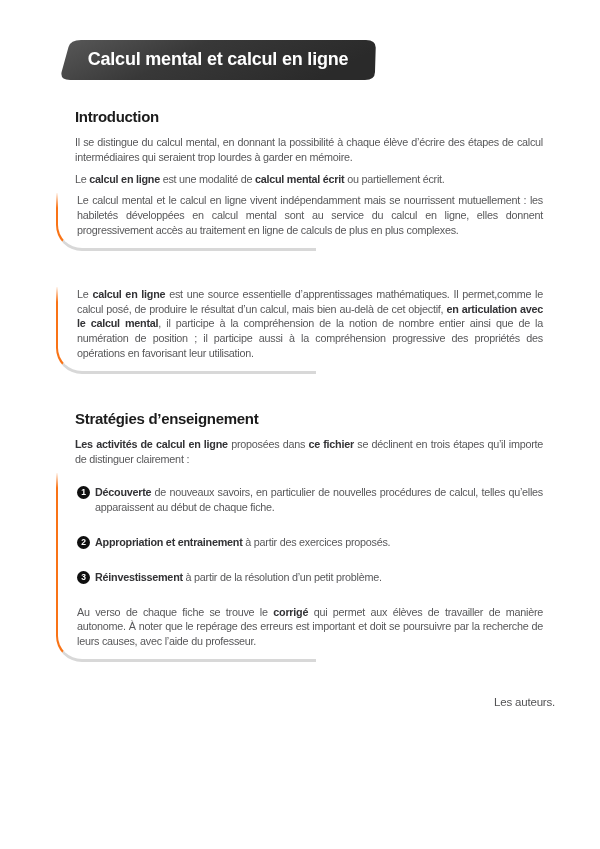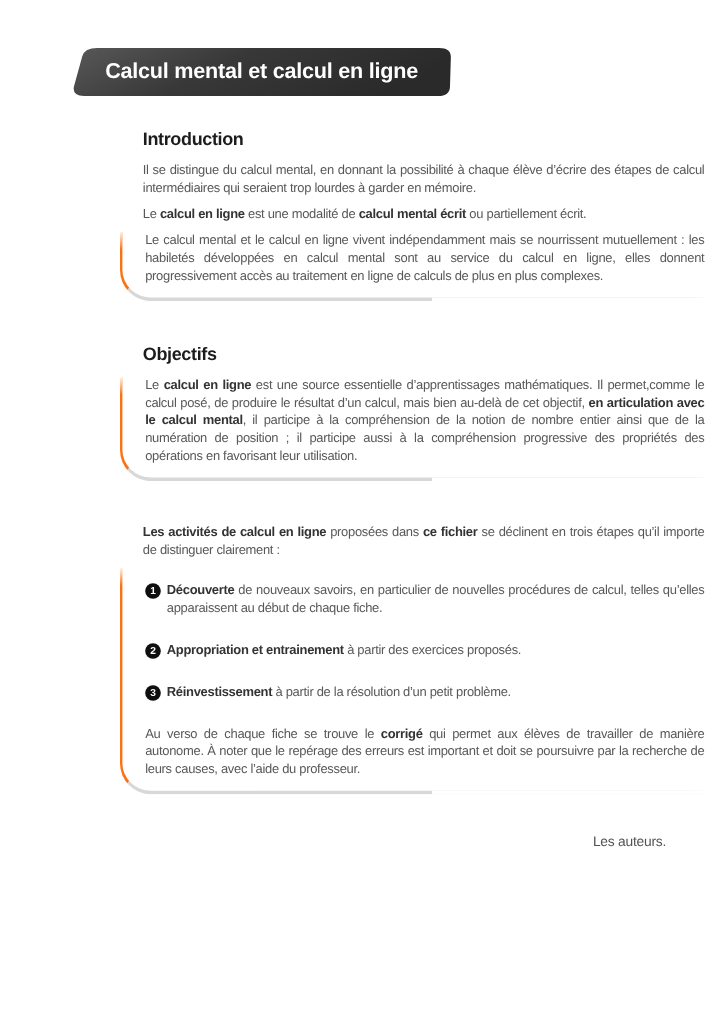--- a/index.html
+++ b/index.html
@@ -16,21 +16,21 @@
   .banner { position:absolute; left:60px; top:40px; width:316px; height:40px; }
   .banner svg { position:absolute; left:0; top:0; }
   .banner-title {
     position:absolute; inset:0;
     display:flex; align-items:center; justify-content:center;
     color:#ffffff; font-weight:bold; font-size:18px; letter-spacing:-0.2px;
     padding-bottom:1px;
   }
 
   
-  .content { position:absolute; left:75px; top:108px; width:468px;margin-left:44px; }
+  .content { position:absolute; left:75px; top:108px; width:468px; }
   h2 {
     margin:0 0 9px 0; font-size:15px; line-height:18px;
     color:#1c1c1c; letter-spacing:-0.3px; font-weight:bold;
   }
   .para-group p, .bracket-box p, .item-text {
     margin:0 0 7px 0; font-size:10.8px; line-height:14.8px;
     color:#58585a; text-align:justify; letter-spacing:-0.25px;
   }
   .bracket-box p:last-child { margin-bottom:0; }
   span.b { font-weight:bold; color:#333336; }
@@ -112,29 +112,29 @@
           <p><span>Le </span><span class="b">calcul en ligne</span><span> est une modalité de </span><span class="b">calcul mental écrit</span><span> ou partiellement écrit.</span></p>
         </div>
       <div class="bracket-box">
         <div class="para-group">
             <p><span>Le calcul mental et le calcul en ligne vivent indépendamment mais se nourrissent mutuellement : les habiletés développées en calcul mental sont au service du calcul en ligne, elles donnent progressivement accès au traitement en ligne de calculs de plus en plus complexes.</span></p>
           </div>
       </div>
     </section>
 
     <section class="sec2">
-      <h2>Objectifs</h2>
       <div class="bracket-box">
         <div class="para-group">
             <p><span>Le </span><span class="b">calcul en ligne</span><span> est une source essentielle d’apprentissages mathématiques. Il permet,comme le calcul posé, de produire le résultat d’un calcul, mais bien au-delà de cet objectif, </span><span class="b">en articulation avec le calcul mental</span><span>, il participe à la compréhension de la notion de nombre entier ainsi que de la numération de position ; il participe aussi à la compréhension progressive des propriétés des opérations en favorisant leur utilisation.</span></p>
           </div>
       </div>
     </section>
 
     <section class="sec3">
+      <h2>Stratégies d’enseignement</h2>
       <div class="para-group">
           <p><span class="b">Les activités de calcul en ligne</span><span> proposées dans </span><span class="b">ce fichier</span><span> se déclinent en trois étapes qu’il importe de distinguer clairement :</span></p>
         </div>
       <div class="bracket-box">
         <div>
             <div class="item">
               <span class="num">1</span>
               <p class="item-text"><span class="b">Découverte</span><span> de nouveaux savoirs, en particulier de nouvelles procédures de calcul, telles qu’elles apparaissent au début de chaque fiche.</span></p>
             </div>
             <div class="item">

